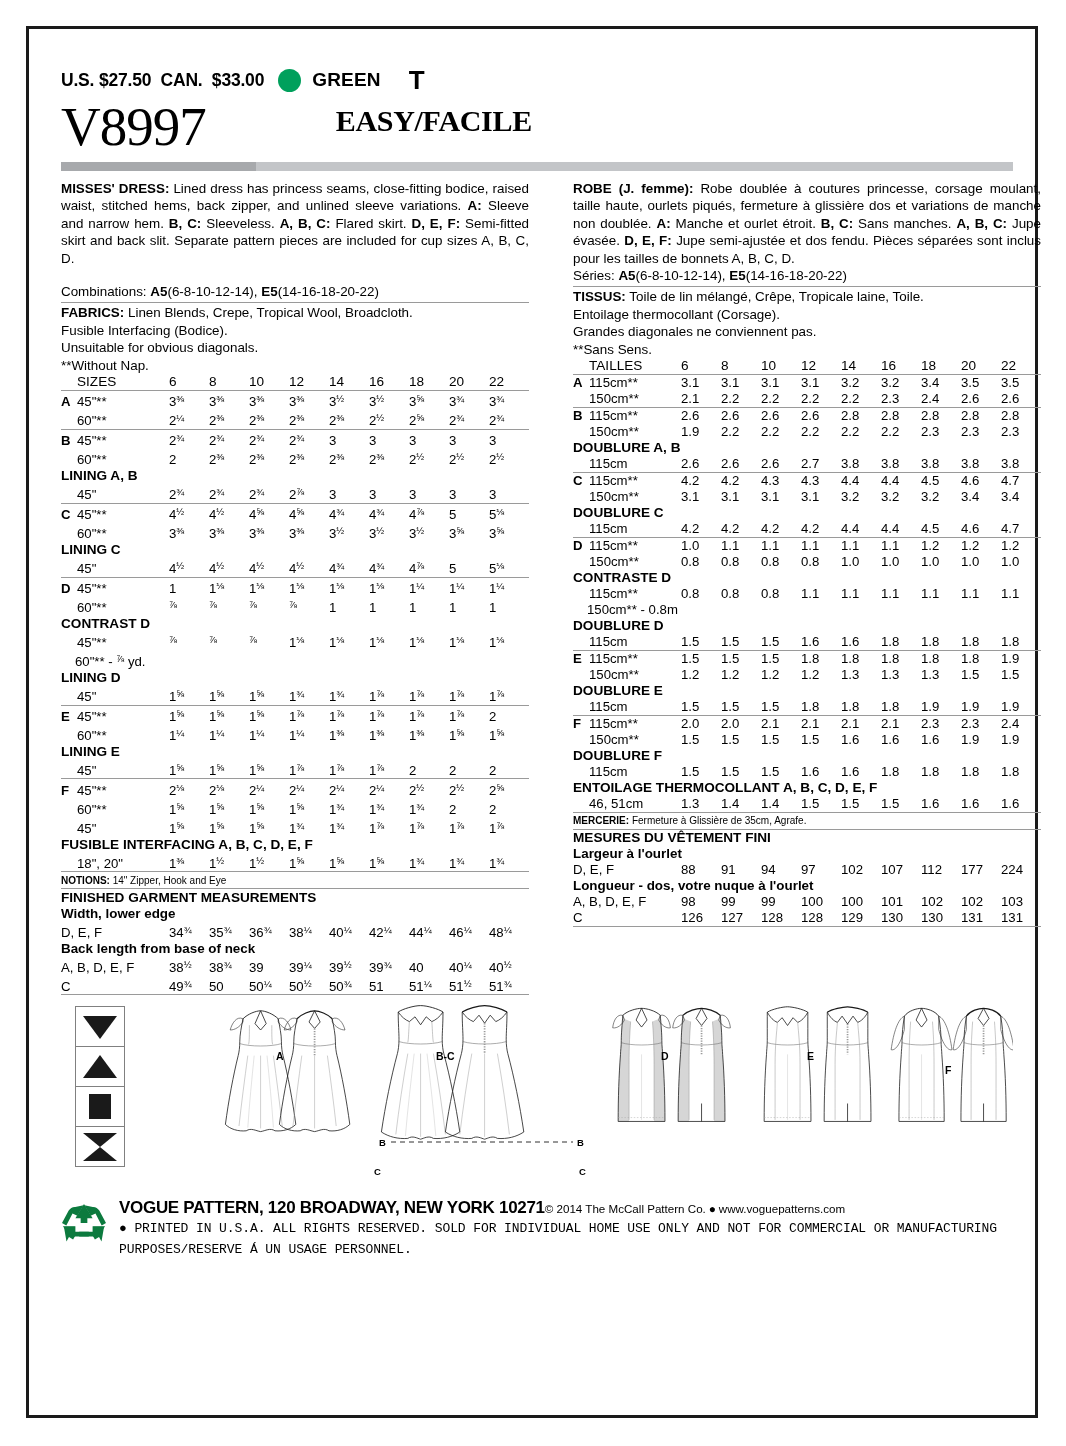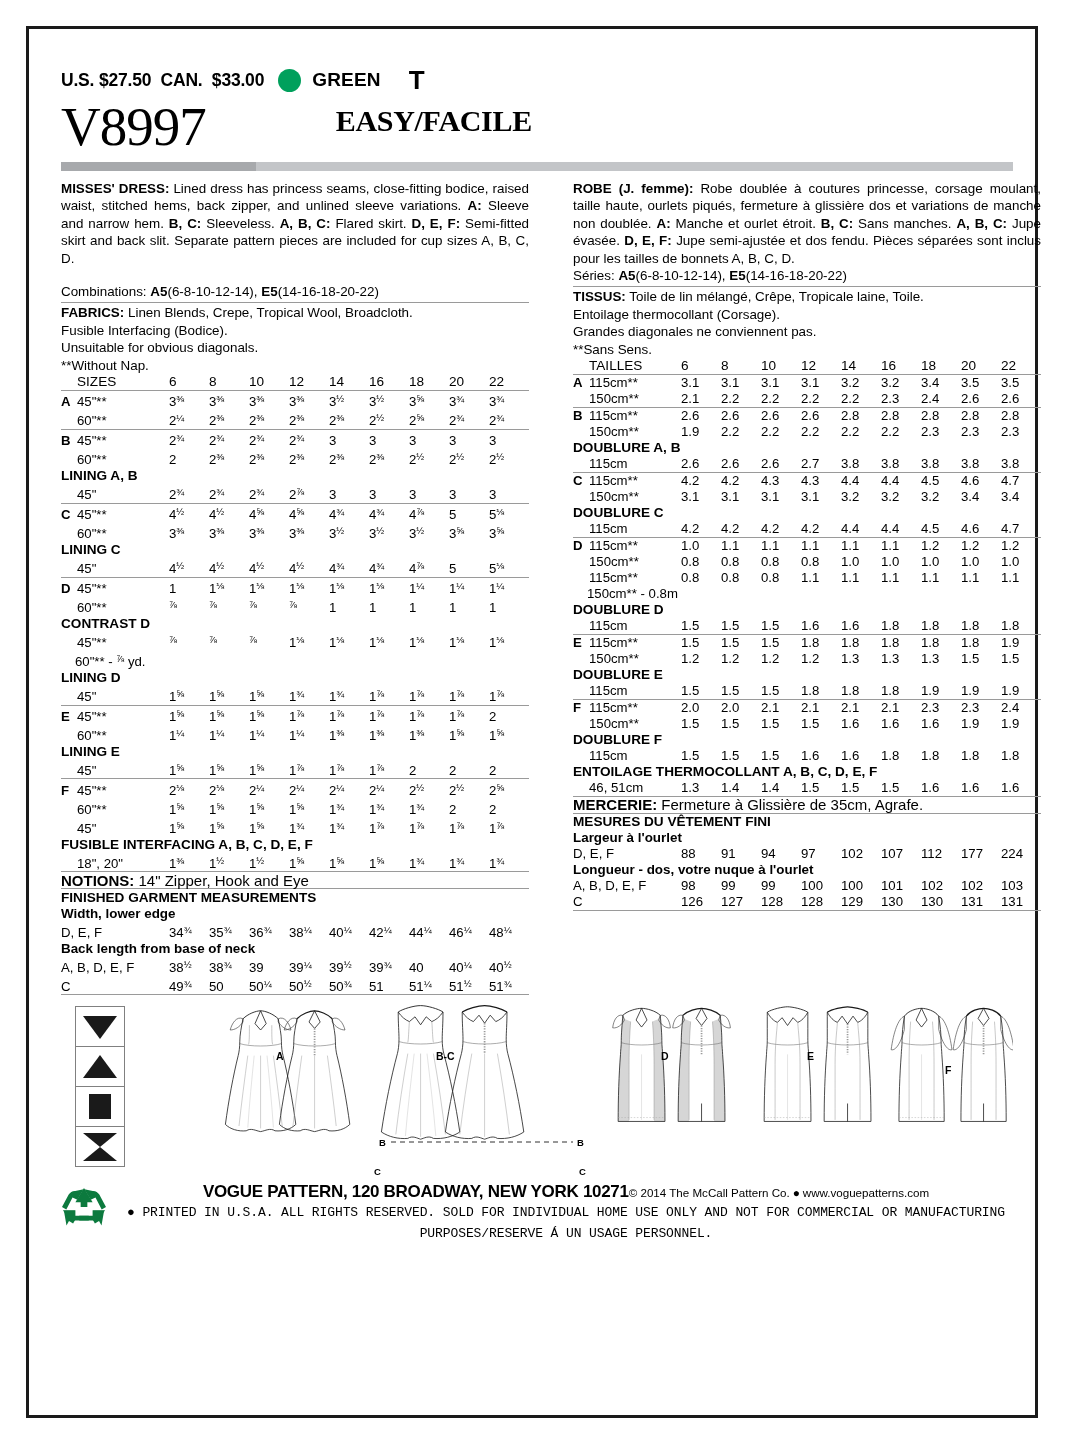--- a/index.html
+++ b/index.html
@@ -136,21 +136,21 @@
     vertical-align: bottom;
     white-space: nowrap;
   }
   .c-var   { width: 16px;  font-weight: bold; }
   .c-lbl   { width: 92px; }
   .c-num   { width: 40px; }
   .row-rule td { border-top: 1px solid #9a9a9a; }
   .hdr td { font-size: 13.6px; }
   .grp td { font-weight: bold; font-size: 13.6px; }
   .sub-lbl { padding-left: 14px; }
-  .notions { font-size: 15px; }
+  .notions { font-size: 10px; }
   .notions b { font-weight: bold; }
   .fgm-head { font-weight: bold; font-size: 13.6px; }
   .fgm-sub { font-weight: bold; font-size: 13.4px; }
   .meas-lbl { width: 108px; }
   sup, .frac {
     font-size: 0.72em;
     vertical-align: 0.42em;
   }
 
   
@@ -190,22 +190,21 @@
   .rect-shape {
     position: absolute; left: 50%; top: 7px; transform: translateX(-50%);
     width: 22px; height: 25px; background: #1a1a1a;
   }
   .bow { position: absolute; left: 50%; top: 6px; transform: translateX(-50%); }
   .drawings { position: absolute; left: 0; top: 0; width: 952px; height: 178px; }
 
   
   .footer {
     position: relative;
-    margin-top: 2px;
-    text-align: center;
+    margin-top: 18px;
   }
   .recycle {
     position: absolute; left: 0; top: 4px;
   }
   .footer-text { margin-left: 58px; }
   .f-line1 {
     font-size: 17px;
     font-weight: bold;
     letter-spacing: -0.3px;
     white-space: nowrap;
@@ -770,20 +769,23 @@
                 <td class="c-lbl sub-lbl">150cm**</td>
                 <td class="c-num">0.8</td>
                 <td class="c-num">0.8</td>
                 <td class="c-num">0.8</td>
                 <td class="c-num">0.8</td>
                 <td class="c-num">1.0</td>
                 <td class="c-num">1.0</td>
                 <td class="c-num">1.0</td>
                 <td class="c-num">1.0</td>
                 <td class="c-num">1.0</td>
+              </tr>
+              <tr class="grp">
+                <td colspan="11">CONTRASTE D</td>
               </tr>
               <tr>
                 <td class="c-var"></td>
                 <td class="c-lbl sub-lbl">115cm**</td>
                 <td class="c-num">0.8</td>
                 <td class="c-num">0.8</td>
                 <td class="c-num">0.8</td>
                 <td class="c-num">1.1</td>
                 <td class="c-num">1.1</td>
                 <td class="c-num">1.1</td>

